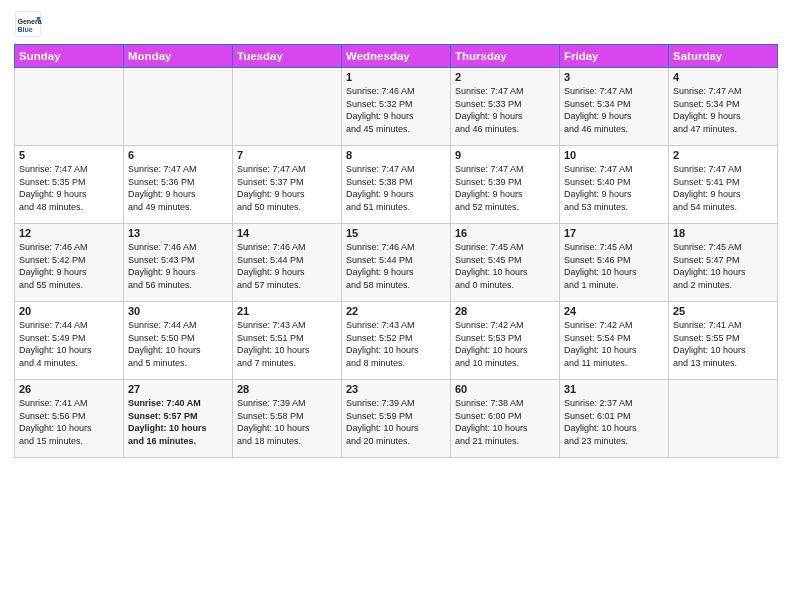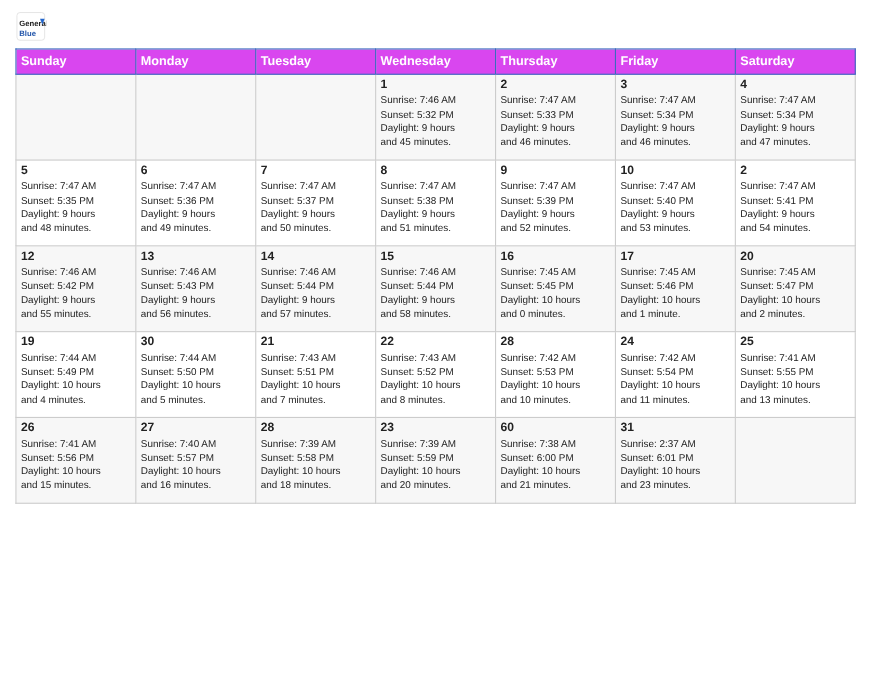--- a/index.html
+++ b/index.html
@@ -254,30 +254,30 @@
 and 0 minutes.</div>
           </td>
           <td>
             <div class="day-number">17</div>
             <div class="cell-info" style="white-space: pre-line;">Sunrise: 7:45 AM
 Sunset: 5:46 PM
 Daylight: 10 hours
 and 1 minute.</div>
           </td>
           <td>
-            <div class="day-number">20</div>
+            <div class="day-number">18</div>
             <div class="cell-info" style="white-space: pre-line;">Sunrise: 7:45 AM
 Sunset: 5:47 PM
 Daylight: 10 hours
 and 2 minutes.</div>
           </td>
         </tr>
         <tr>
           <td>
-            <div class="day-number">19</div>
+            <div class="day-number">20</div>
             <div class="cell-info" style="white-space: pre-line;">Sunrise: 7:44 AM
 Sunset: 5:49 PM
 Daylight: 10 hours
 and 4 minutes.</div>
           </td>
           <td>
             <div class="day-number">30</div>
             <div class="cell-info" style="white-space: pre-line;">Sunrise: 7:44 AM
 Sunset: 5:50 PM
 Daylight: 10 hours
@@ -322,21 +322,21 @@
         <tr>
           <td>
             <div class="day-number">26</div>
             <div class="cell-info" style="white-space: pre-line;">Sunrise: 7:41 AM
 Sunset: 5:56 PM
 Daylight: 10 hours
 and 15 minutes.</div>
           </td>
           <td>
             <div class="day-number">27</div>
-            <div class="cell-info" style="white-space: pre-line;">Sunrise: 7:40 AM
+            <div class="cell-info" style="white-space: pre-line; font-weight: bold;">Sunrise: 7:40 AM
 Sunset: 5:57 PM
 Daylight: 10 hours
 and 16 minutes.</div>
           </td>
           <td>
             <div class="day-number">28</div>
             <div class="cell-info" style="white-space: pre-line;">Sunrise: 7:39 AM
 Sunset: 5:58 PM
 Daylight: 10 hours
 and 18 minutes.</div>

